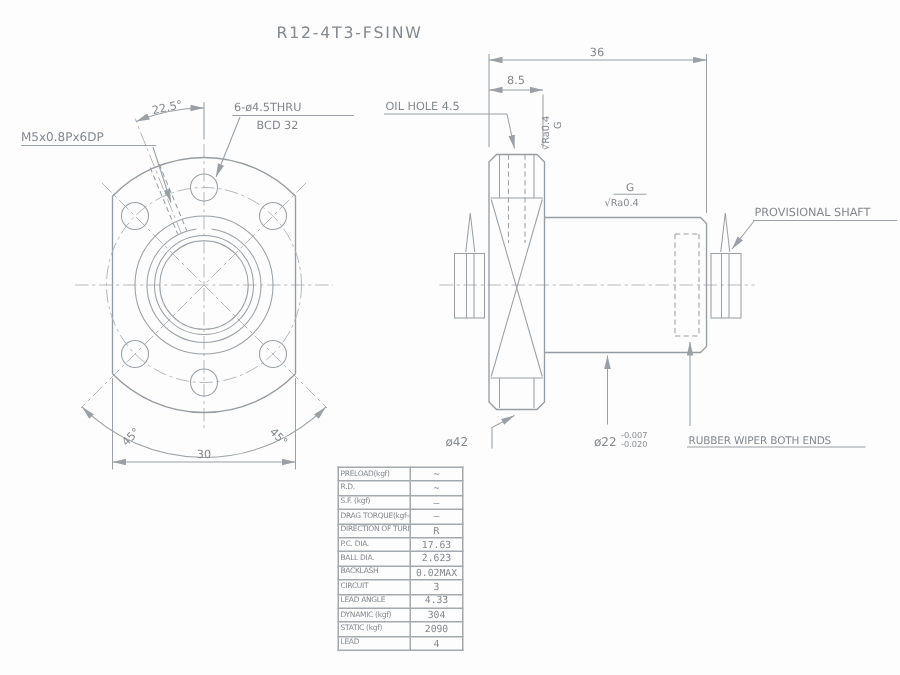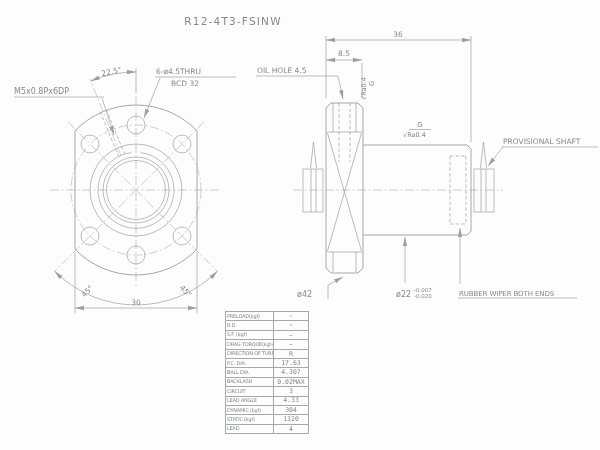--- a/index.html
+++ b/index.html
@@ -194,21 +194,21 @@
       <td class="val">R</td>
     </tr>
 
     <tr>
       <td class="lbl">P.C. DIA.</td>
       <td class="val">17.63</td>
     </tr>
 
     <tr>
       <td class="lbl">BALL DIA.</td>
-      <td class="val">4.307</td>
+      <td class="val">2.623</td>
     </tr>
 
     <tr>
       <td class="lbl">BACKLASH</td>
       <td class="val">0.02MAX</td>
     </tr>
 
     <tr>
       <td class="lbl">CIRCUIT</td>
       <td class="val">3</td>
@@ -219,21 +219,21 @@
       <td class="val">4.33</td>
     </tr>
 
     <tr>
       <td class="lbl">DYNAMIC   (kgf)</td>
       <td class="val">304</td>
     </tr>
 
     <tr>
       <td class="lbl">STATIC    (kgf)</td>
-      <td class="val">1320</td>
+      <td class="val">2090</td>
     </tr>
 
     <tr>
       <td class="lbl">LEAD</td>
       <td class="val">4</td>
     </tr>
   </tbody>
   </table>
 
 </div>

